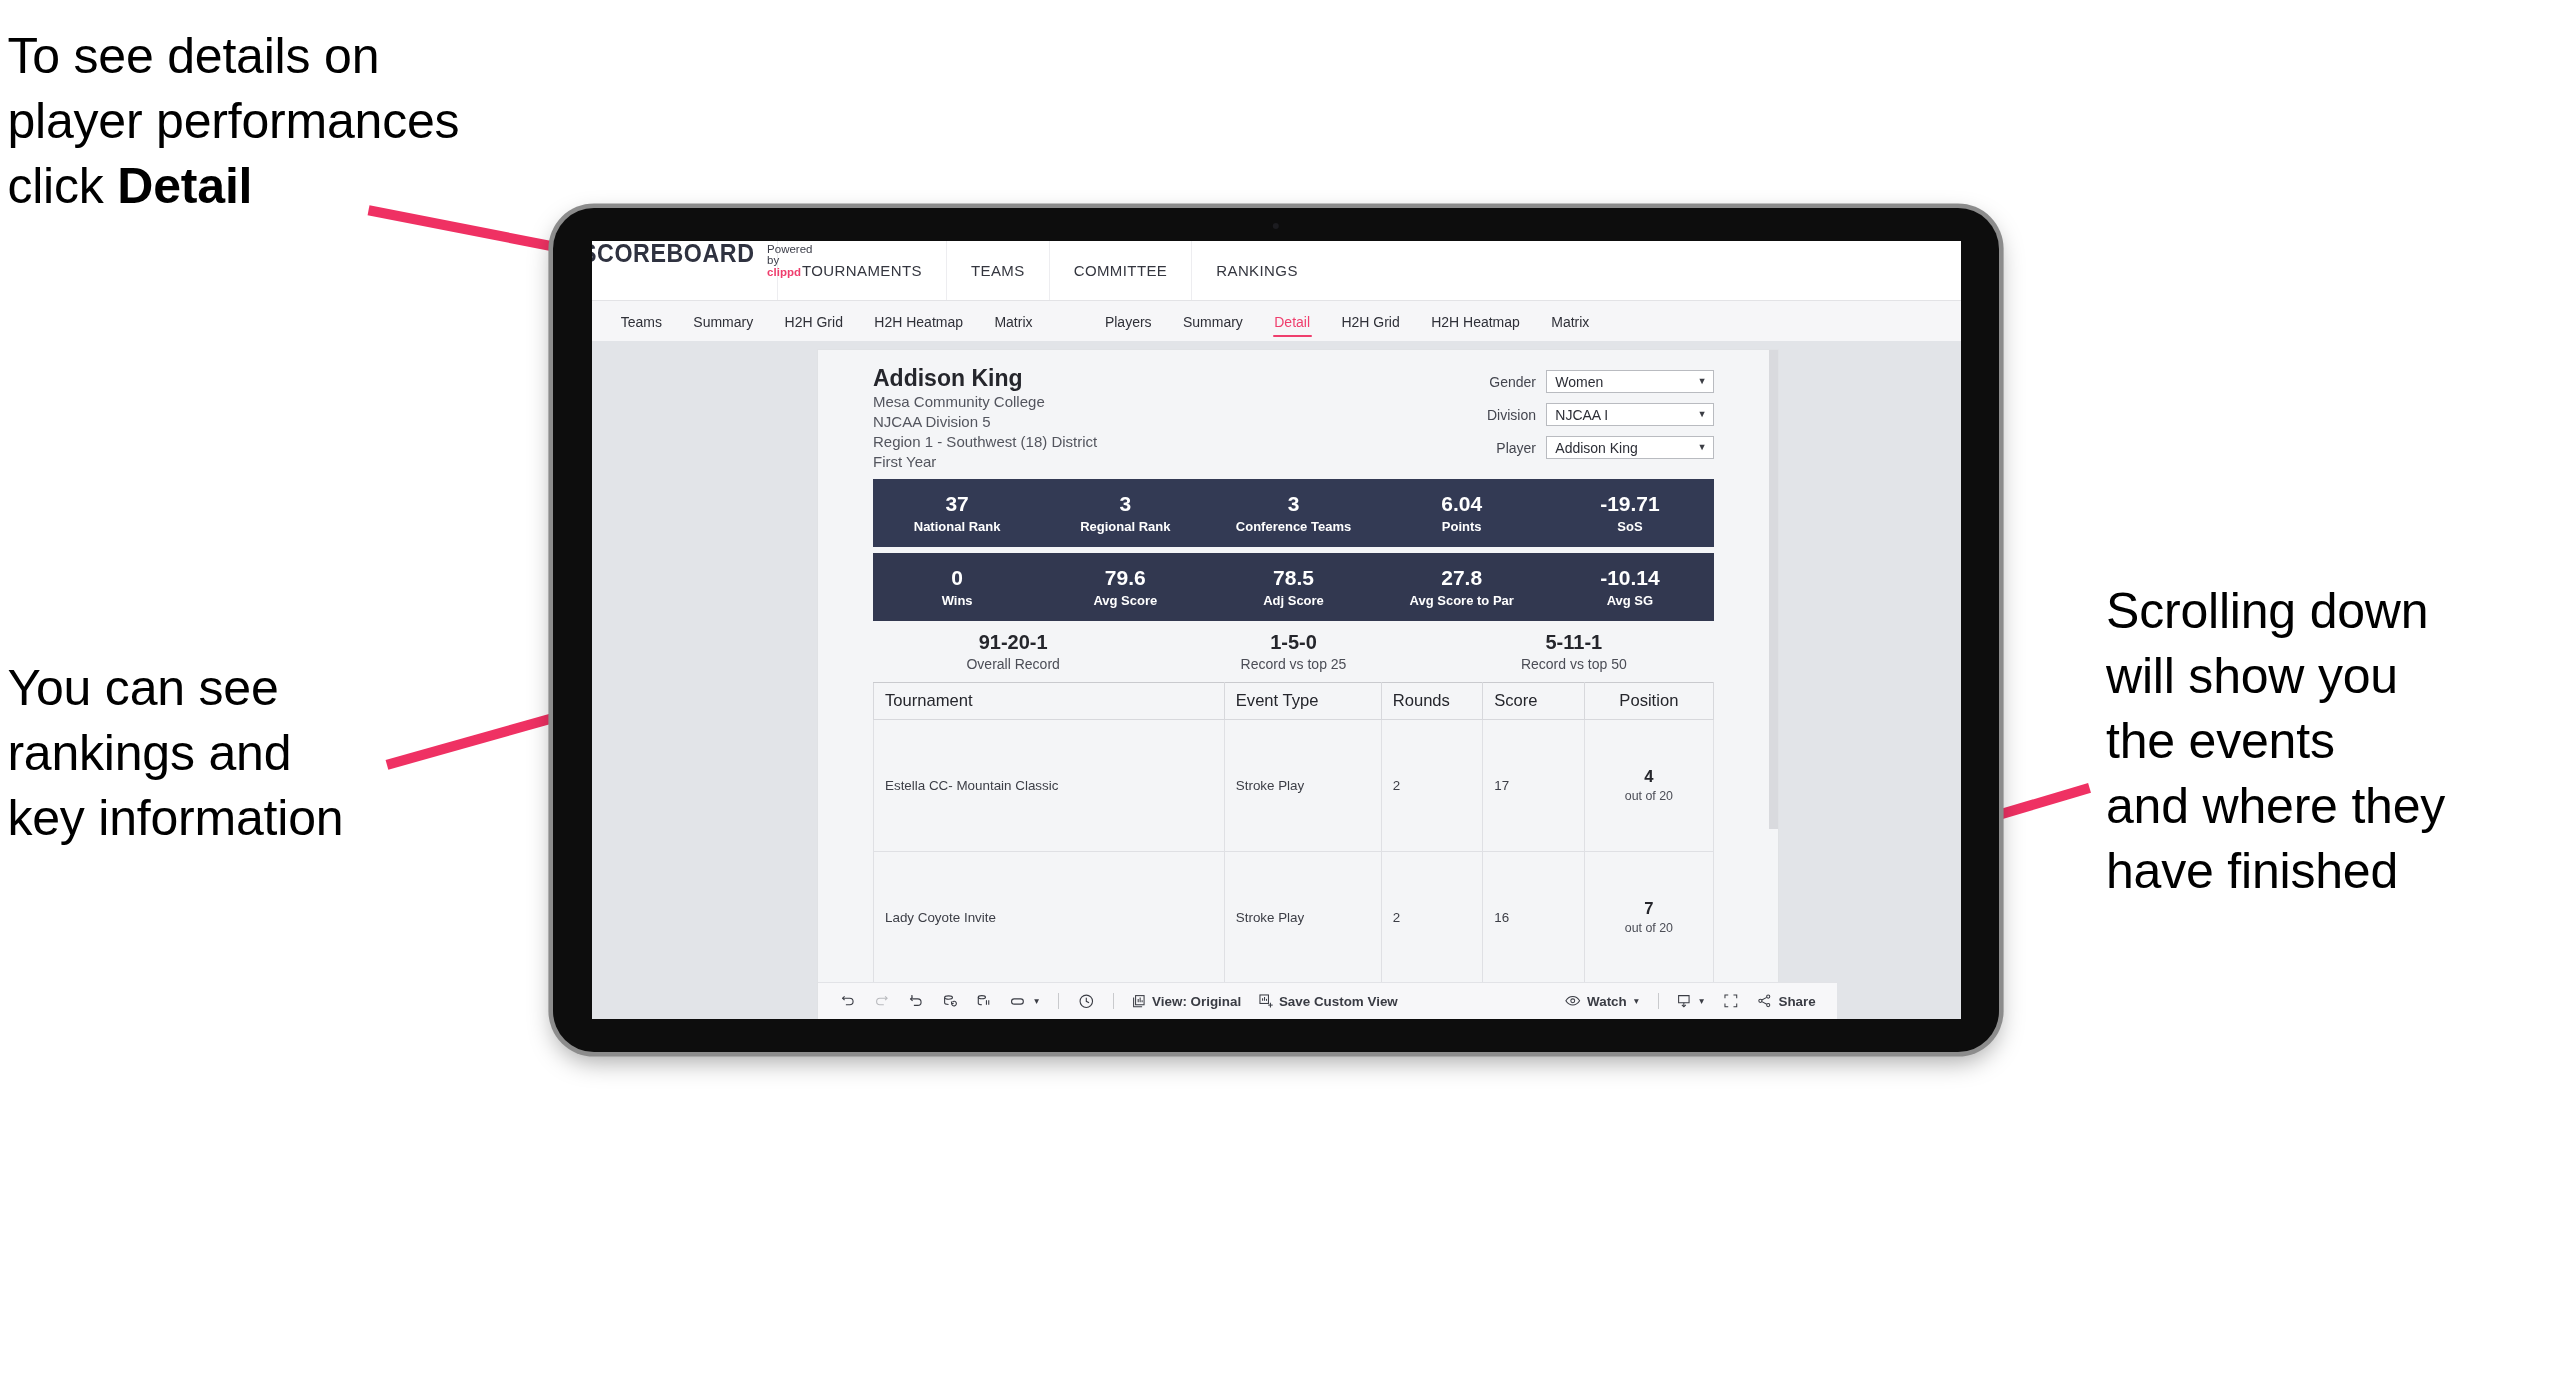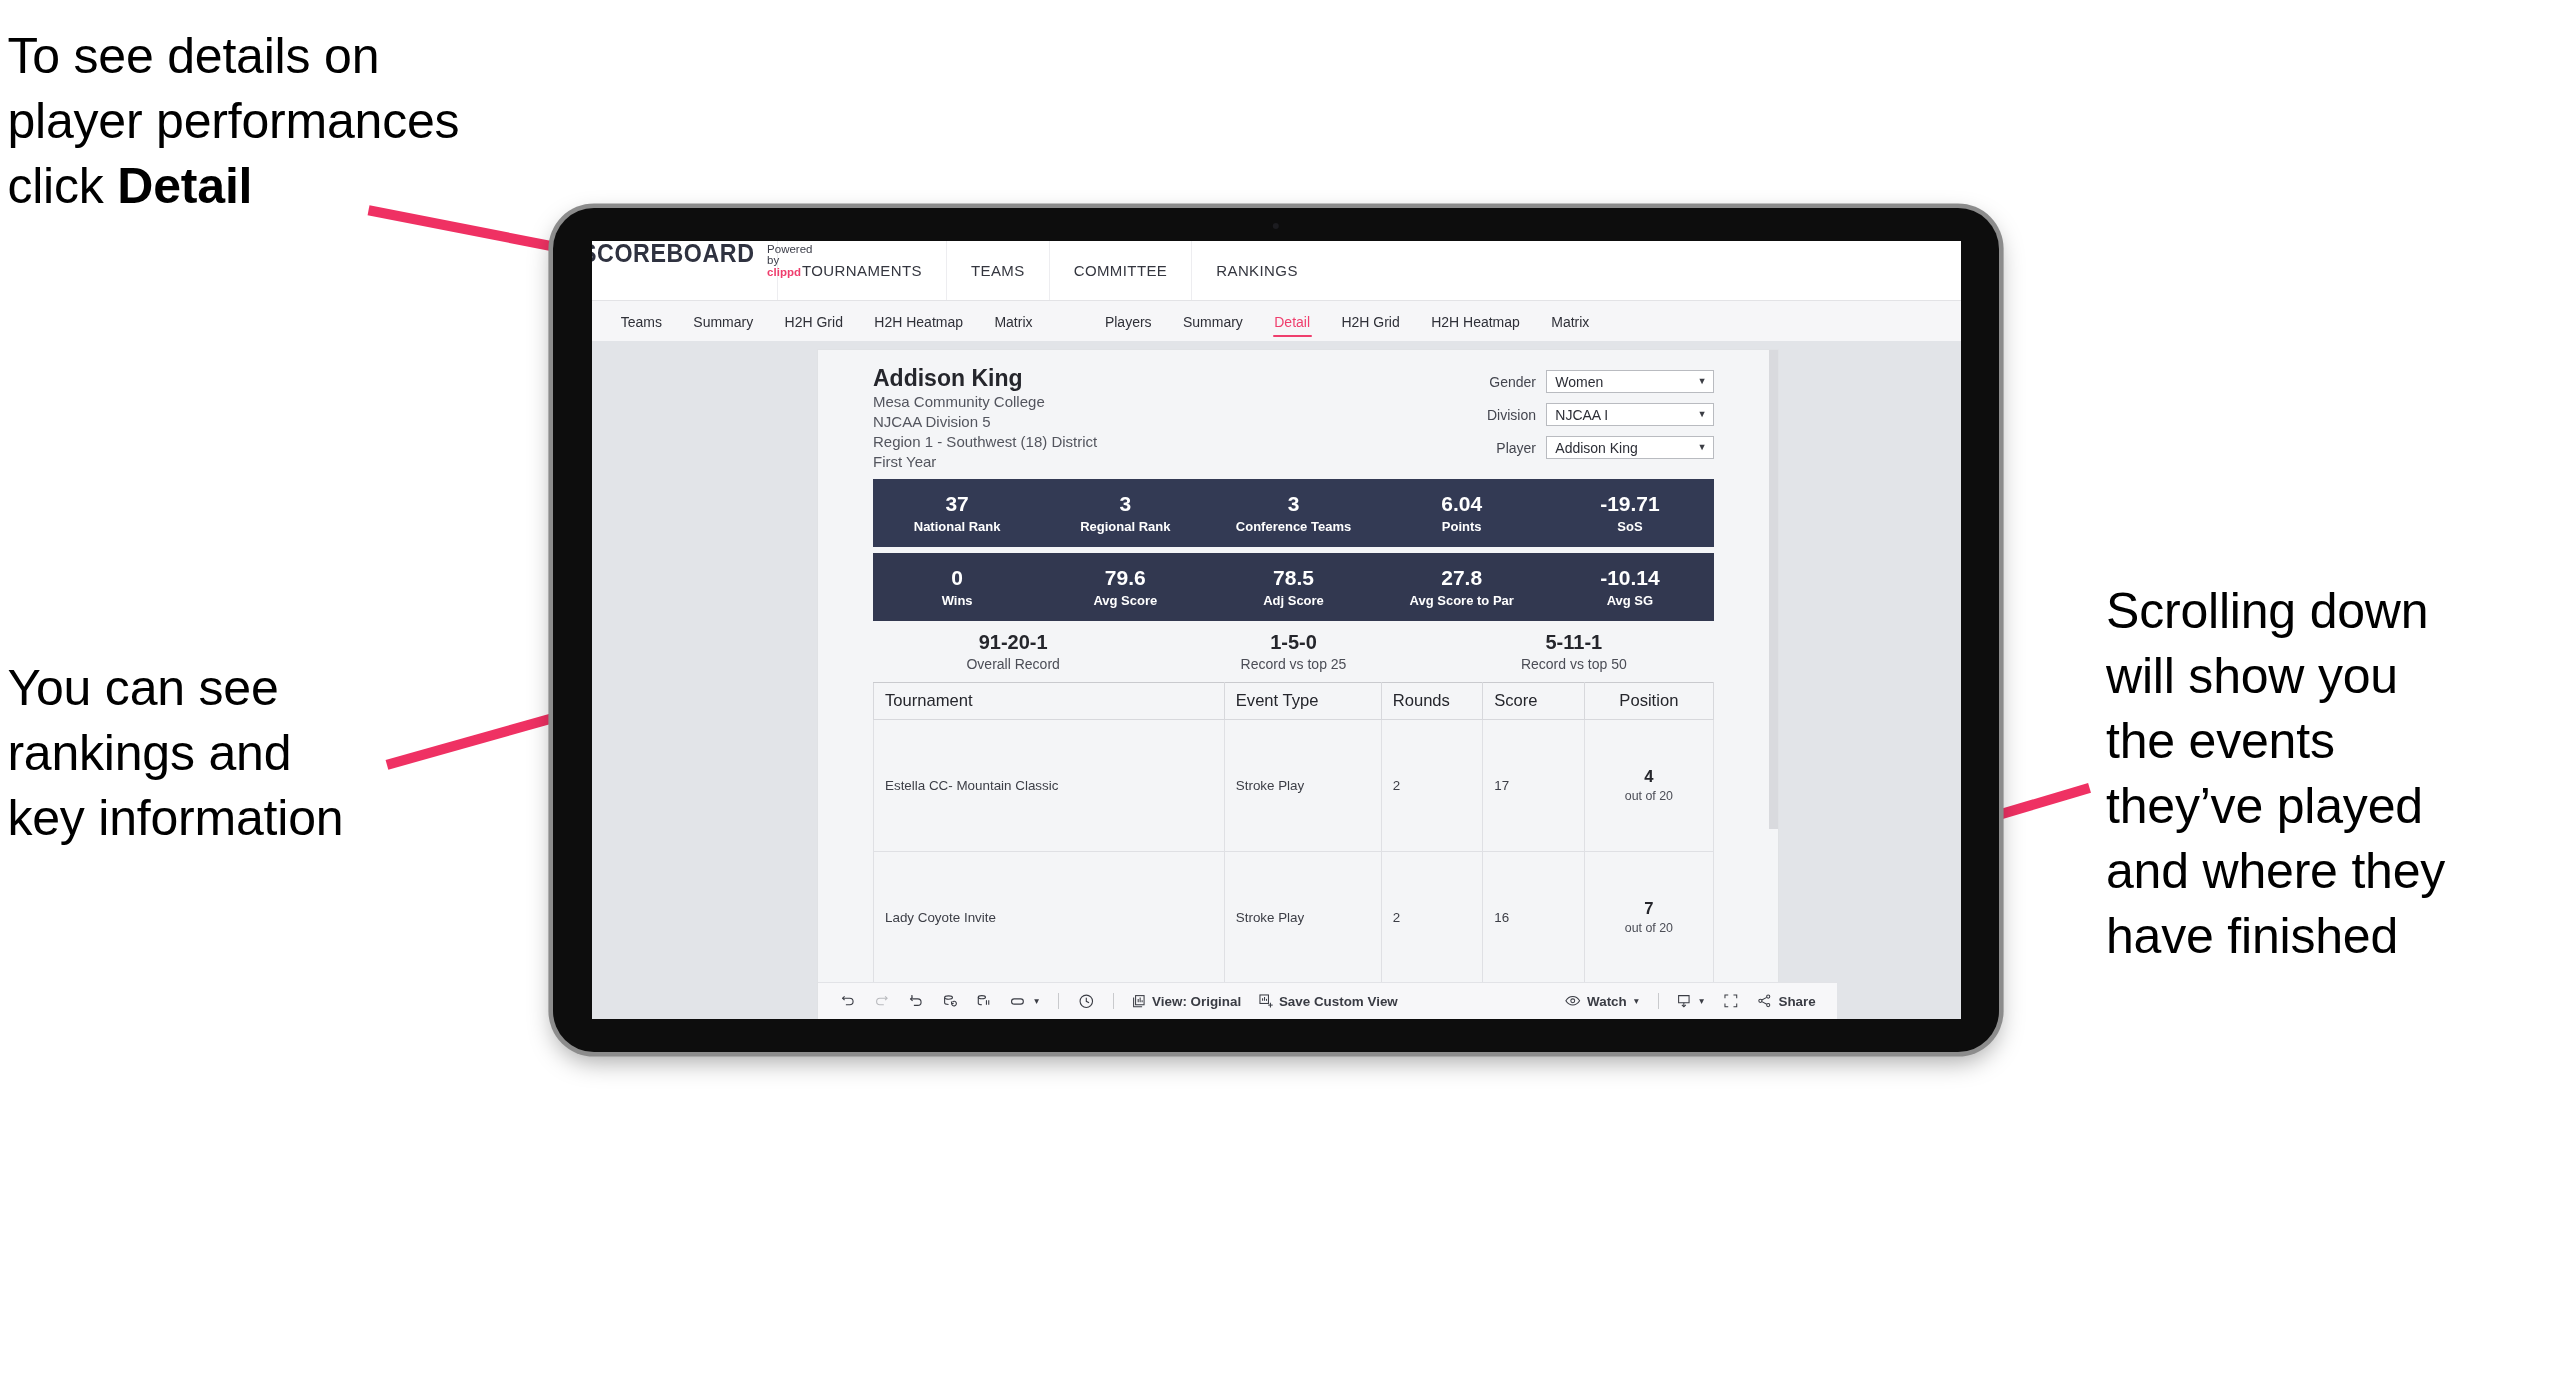--- a/index.html
+++ b/index.html
@@ -267,21 +267,20 @@
 <div class="callout" id="callout-rankings">
   <div>You can see</div>
   <div>rankings and</div>
   <div>key information</div>
 </div>
 
 <div class="callout" id="callout-scroll">
   <div>Scrolling down</div>
   <div>will show you</div>
   <div>the events</div>
-  <div>they’ve played</div>
   <div>and where they</div>
   <div>have finished</div>
 </div>
 
 <svg class="arrow" id="arrow-layer" width="2576" height="1386" viewBox="0 0 2796 1504" style="left:0;top:0;">
 
   <g>
     <line x1="400" y1="228" x2="1268" y2="398" stroke="#ef3163" stroke-width="11"></line>
     <polygon points="1295,404 1231,381 1243,421" fill="#ef3163"></polygon>
   </g>

